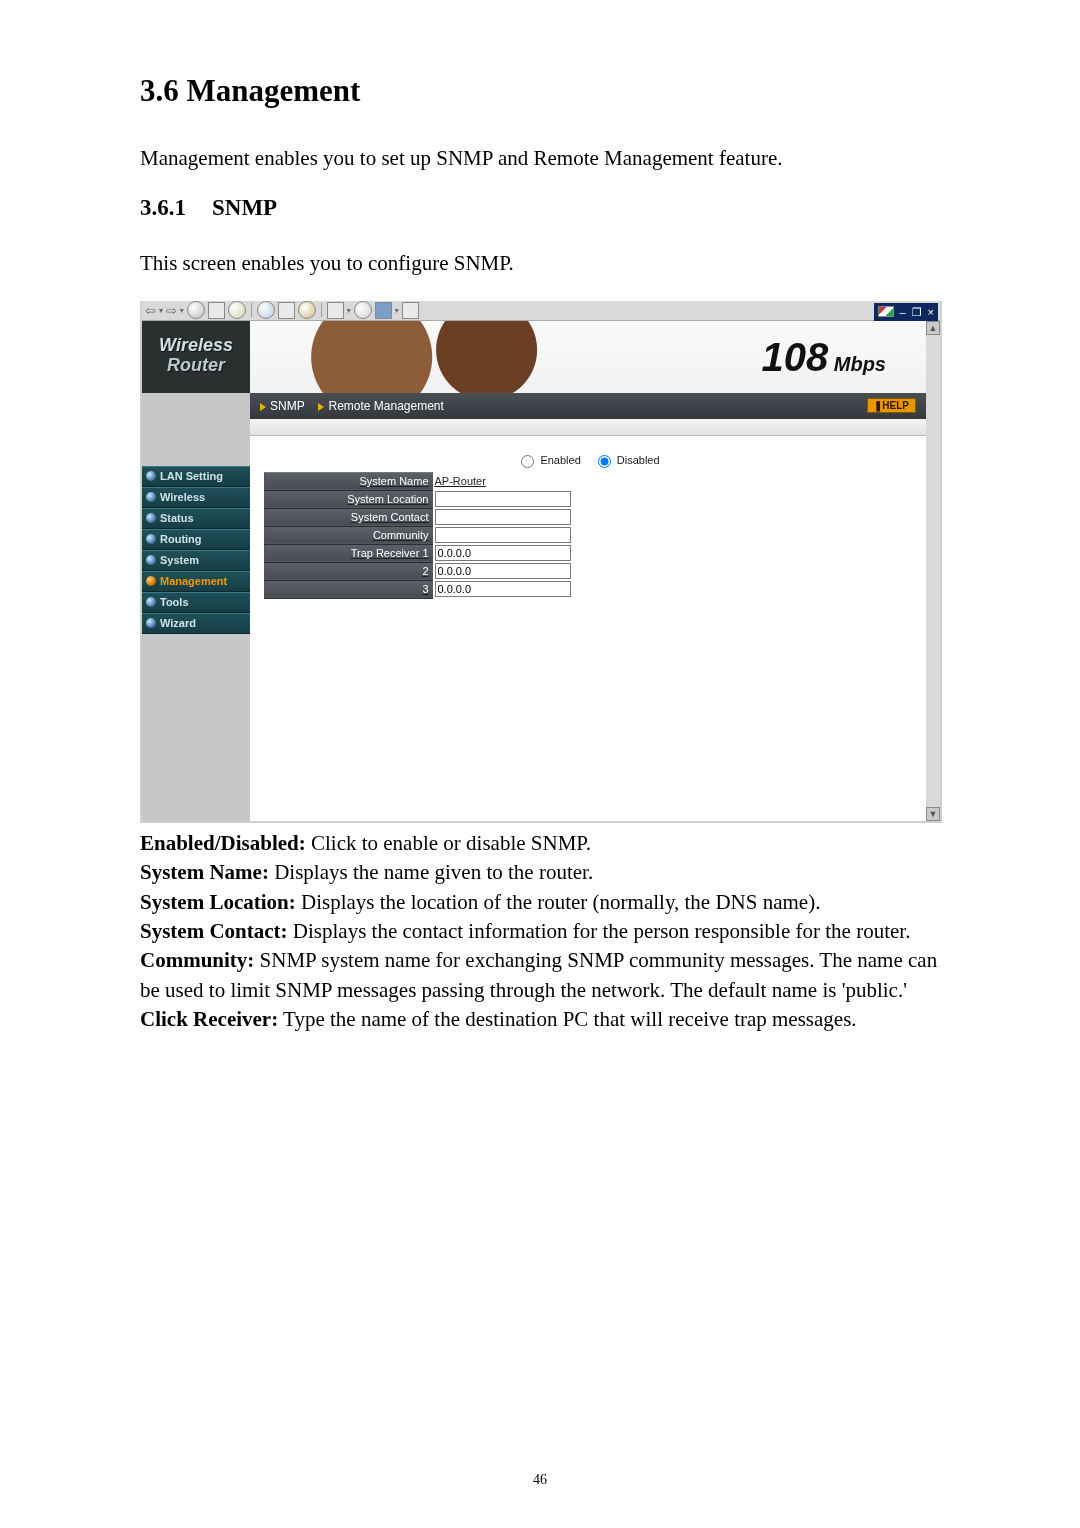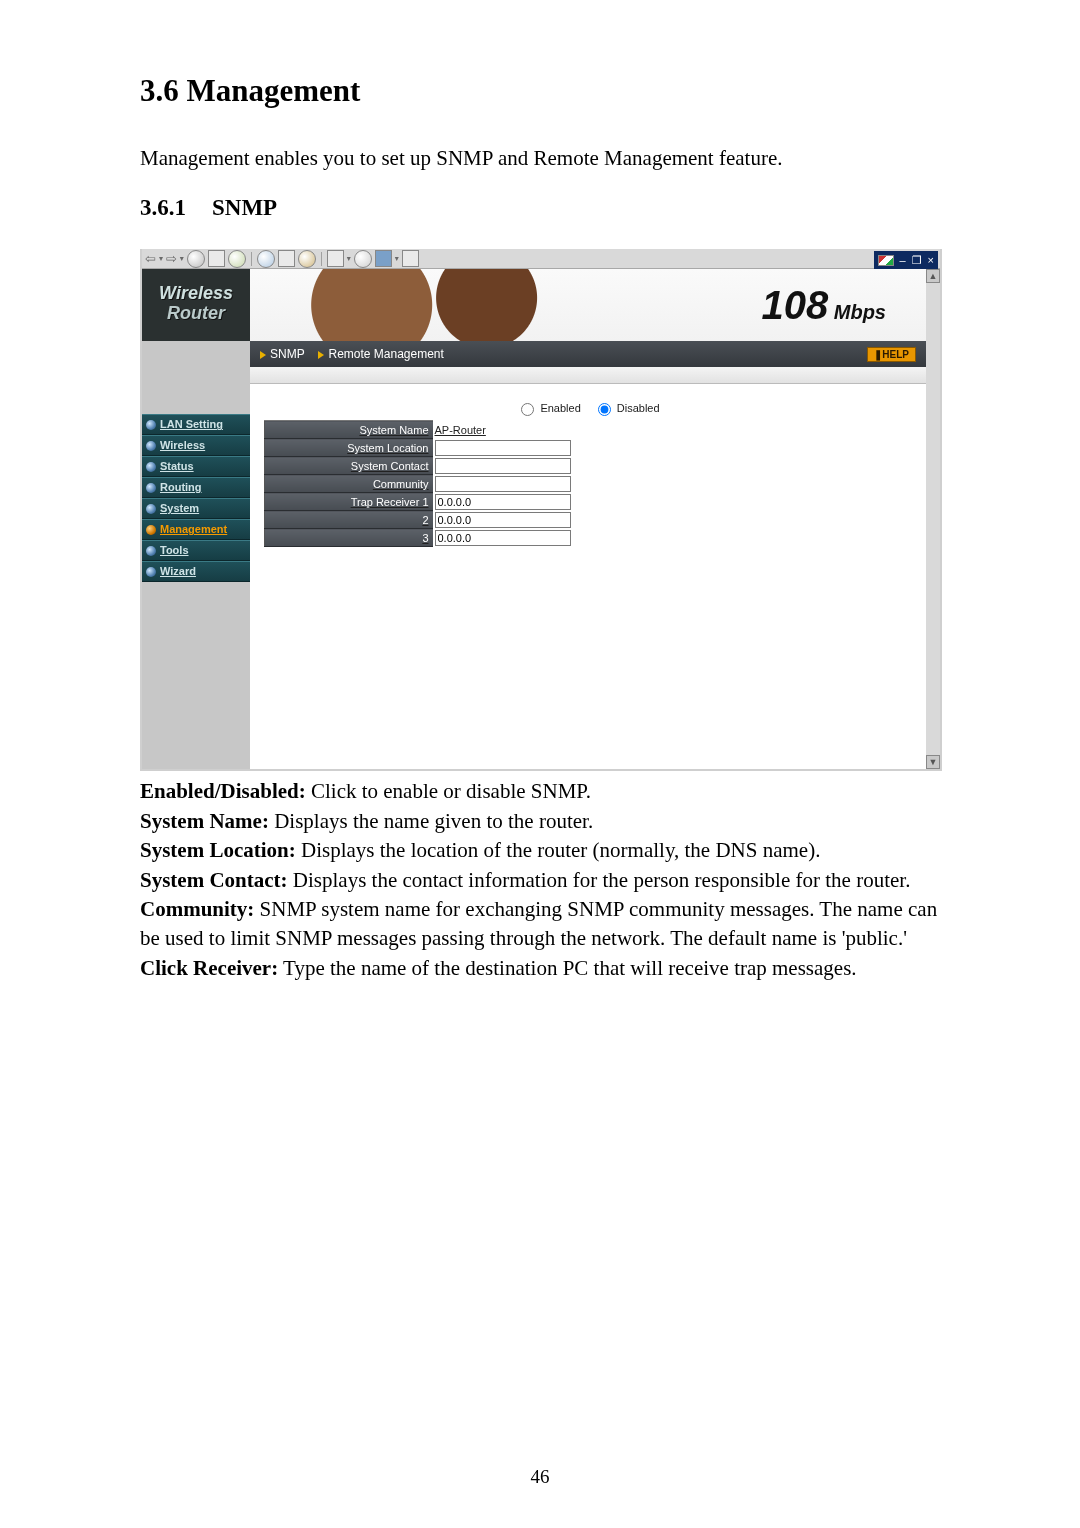--- a/index.html
+++ b/index.html
@@ -36,21 +36,21 @@
   .h2-num { display:inline-block; width: 72px; }
   .def-block .p { margin: 0 0 0 0; }
   .def-block { margin-top: 4px; }
   .bold { font-weight: bold; }
   .pagenum {
     position: absolute;
     bottom: 40px;
     left: 0;
     right: 0;
     text-align: center;
-    font-size: 19px;
+    font-size: 14px;
   }
   
   .shot-wrap {
     width: 802px;
     height: 522px;
     box-sizing: border-box;
     margin: 0 0 6px 0;
     position: relative;
     background: #cfcfcf;
   }
@@ -226,21 +226,21 @@
   }
   .side-bullet {
     width:10px; height:10px;
     border-radius:50%;
     background:radial-gradient(circle at 35% 35%, #ffd080, #d07800 60%, #7a4200);
     flex:0 0 10px;
   }
   .side-bullet.inactive {
     background:radial-gradient(circle at 35% 35%, #d0e8ff, #5080b0 60%, #204060);
   }
-  .side-item .label { color:#f49a00;text-decoration:underline; }
+  .side-item .label { color:#f49a00; }
   .side-item.inactive .label { color:#cfe3e6; }
   .main-panel {
     position:absolute;
     left:108px;
     top:98px;
     right:0;
     bottom:0;
     background:#fff;
   }
   .inner-bar {
@@ -314,20 +314,21 @@
 <div class="page">
 
   <h2 class="h1">3.6 Management</h2>
 
   <p class="p">Management enables you to set up SNMP and Remote Management feature.</p>
 
   <h3 class="h2">
     <span class="h2-num">3.6.1</span><span>SNMP</span>
   </h3>
 
+  <p class="p">This screen enables you to configure SNMP.</p>
 
   <div class="shot-wrap">
 
     <div class="ie-toolbar">
       <span class="tbarrow">⇦</span>
       <span class="tbarrow" style="font-size:8px">▾</span>
       <span class="tbarrow">⇨</span>
       <span class="tbarrow" style="font-size:8px">▾</span>
       <span class="tbicon" style="background:radial-gradient(circle at 35% 35%,#fff,#bcbcbc);border:1px solid #888"></span>
       <span class="tbsquare"></span>

